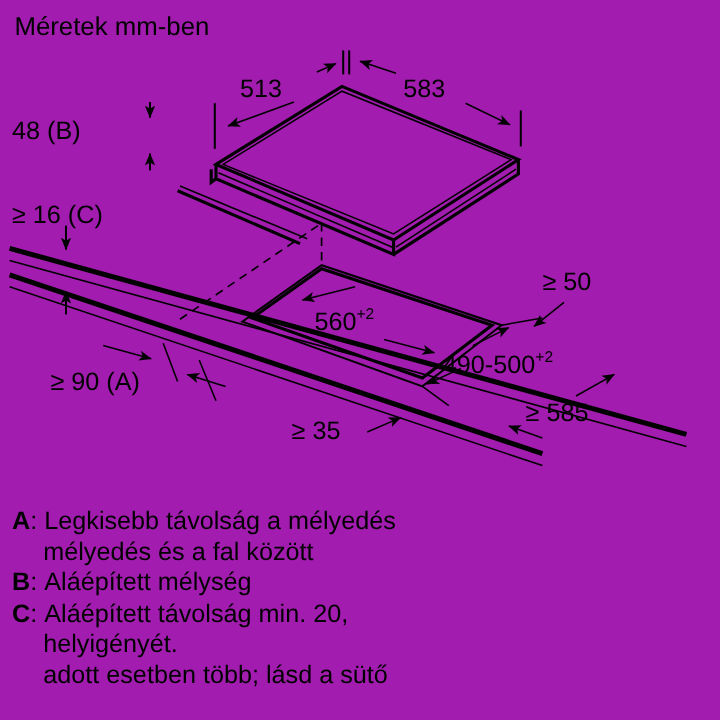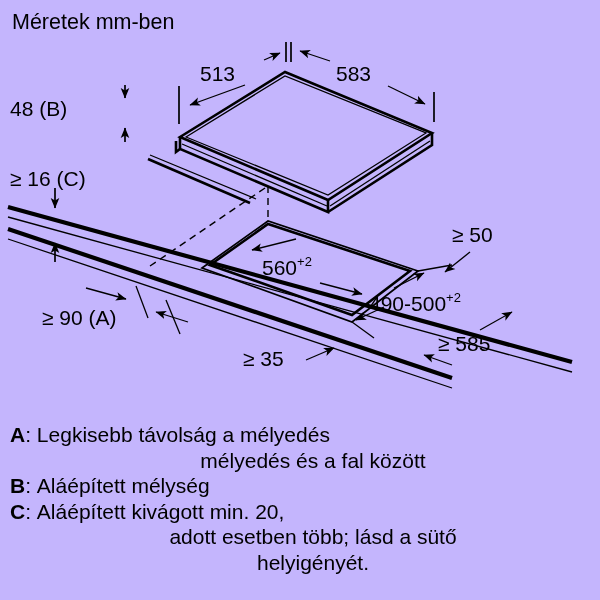--- a/index.html
+++ b/index.html
@@ -11,21 +11,21 @@
     width: 600px;
     height: 600px;
     font-family: "Liberation Sans", sans-serif;
     color: #000000;
     overflow: hidden;
   }
   #page {
     position: relative;
     width: 600px;
     height: 600px;
-    background: #c4b5fd;
+    background: #a21caf;
   }
   svg#drawing {
     position: absolute;
     left: 0;
     top: 0;
     width: 600px;
     height: 600px;
     display: block;
   }
   .ln   { stroke: #000; fill: none; stroke-linecap: butt; stroke-linejoin: miter; }
@@ -62,21 +62,20 @@
   }
   .leg-key {
     flex: 0 0 auto;
     font-weight: bold;
     white-space: pre;
   }
   .leg-colon { flex: 0 0 auto; white-space: pre; }
   .leg-text { flex: 1 1 auto; }
   .leg-cont {
     padding-left: 26px;
-    text-align: center;
   }
 </style>
 </head>
 <body>
 
 <div id="page">
 
   <svg id="drawing" viewBox="0 0 600 600">
     <defs>
       <marker id="ah" markerWidth="11" markerHeight="11" refX="10" refY="5.5" orient="auto" markerUnits="userSpaceOnUse">
@@ -218,23 +217,23 @@
     </div>
     <div class="leg-cont">
       <span>mélyedés és a fal között</span>
     </div>
 
     <div class="leg-row">
       <span class="leg-key">B</span><span class="leg-colon">:</span>&nbsp;<span class="leg-text">Aláépített mélység</span>
     </div>
 
     <div class="leg-row">
-      <span class="leg-key">C</span><span class="leg-colon">:</span>&nbsp;<span class="leg-text">Aláépített kivágott min. 20,</span>
+      <span class="leg-key">C</span><span class="leg-colon">:</span>&nbsp;<span class="leg-text">Aláépített távolság min. 20,</span>
+    </div>
+    <div class="leg-cont">
+      <span>helyigényét.</span>
     </div>
     <div class="leg-cont">
       <span>adott esetben több; lásd a sütő</span>
     </div>
-    <div class="leg-cont">
-      <span>helyigényét.</span>
-    </div>
 
   </div>
 </div>
 
 </body></html>

